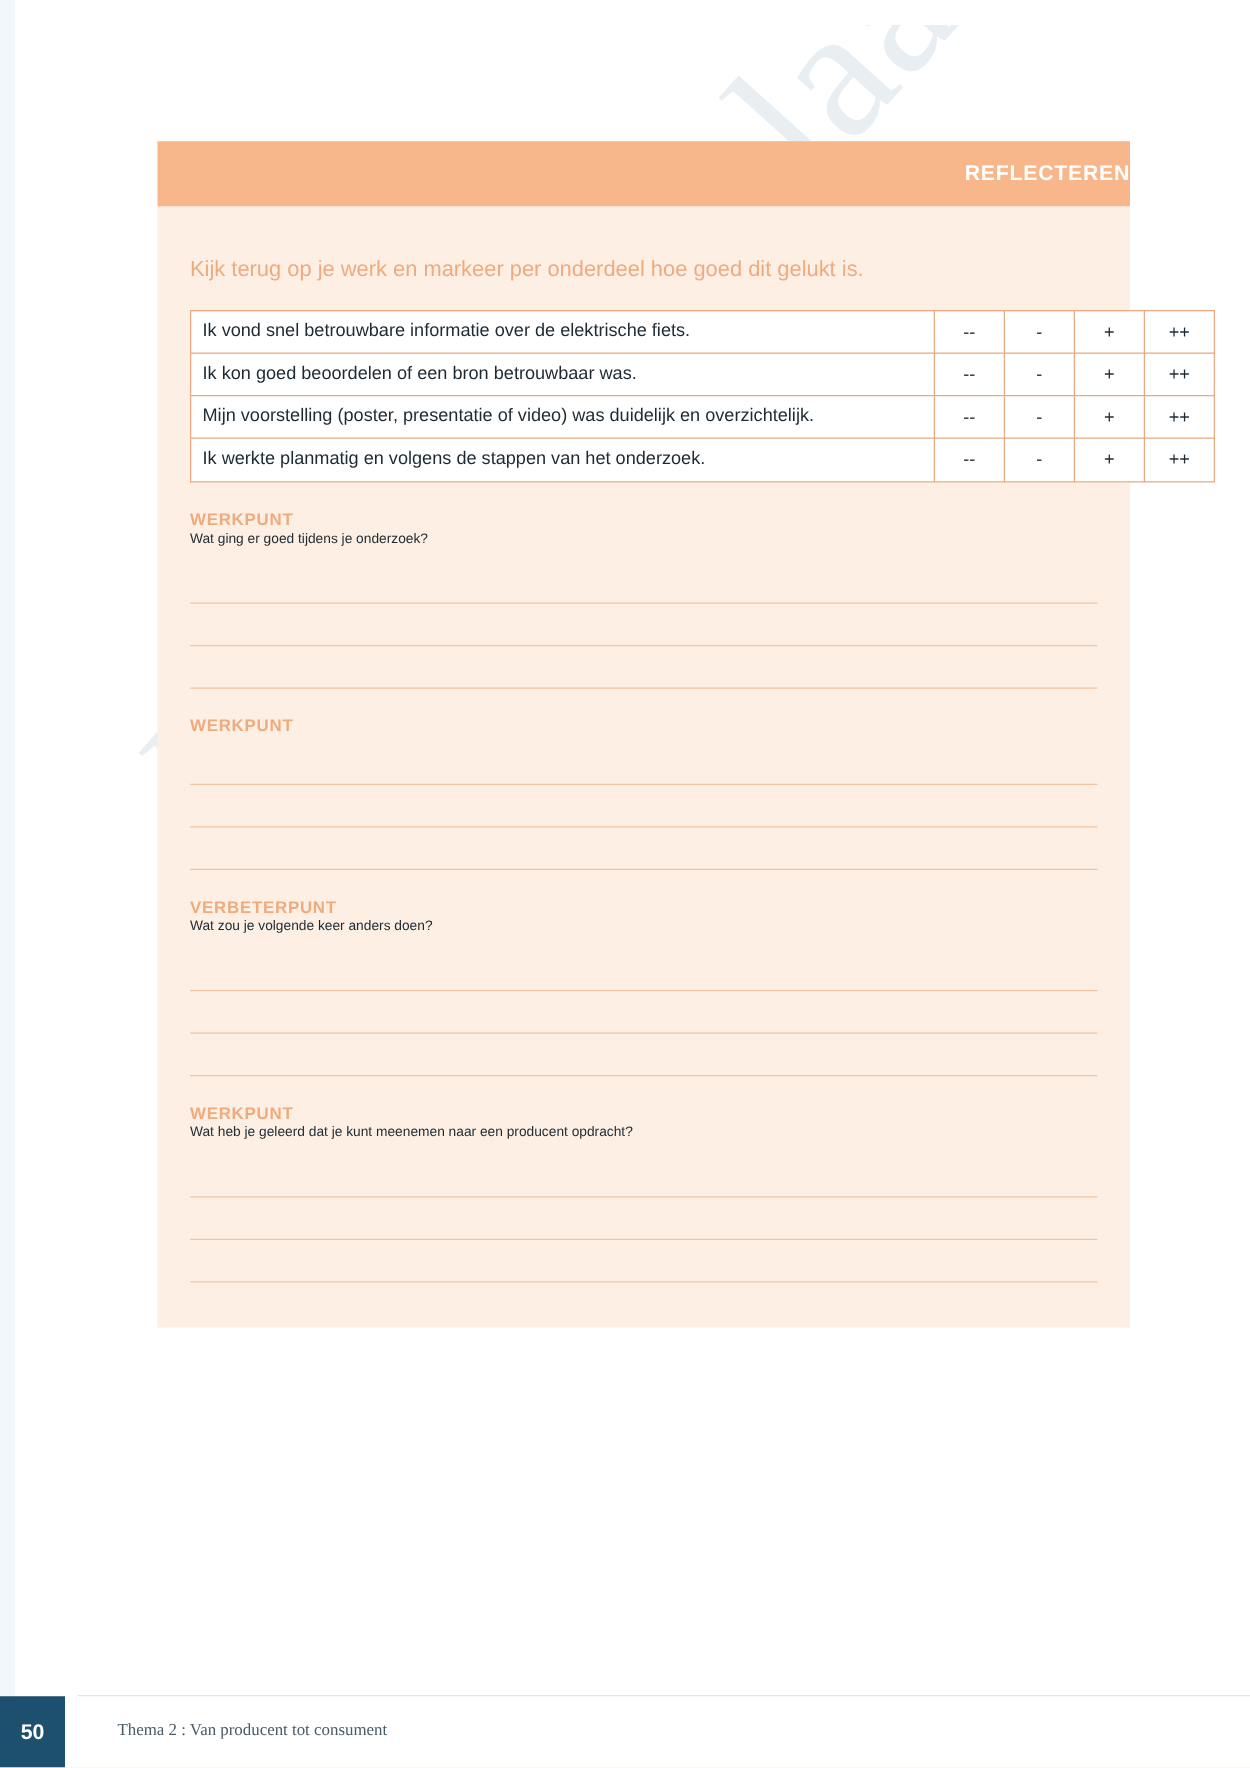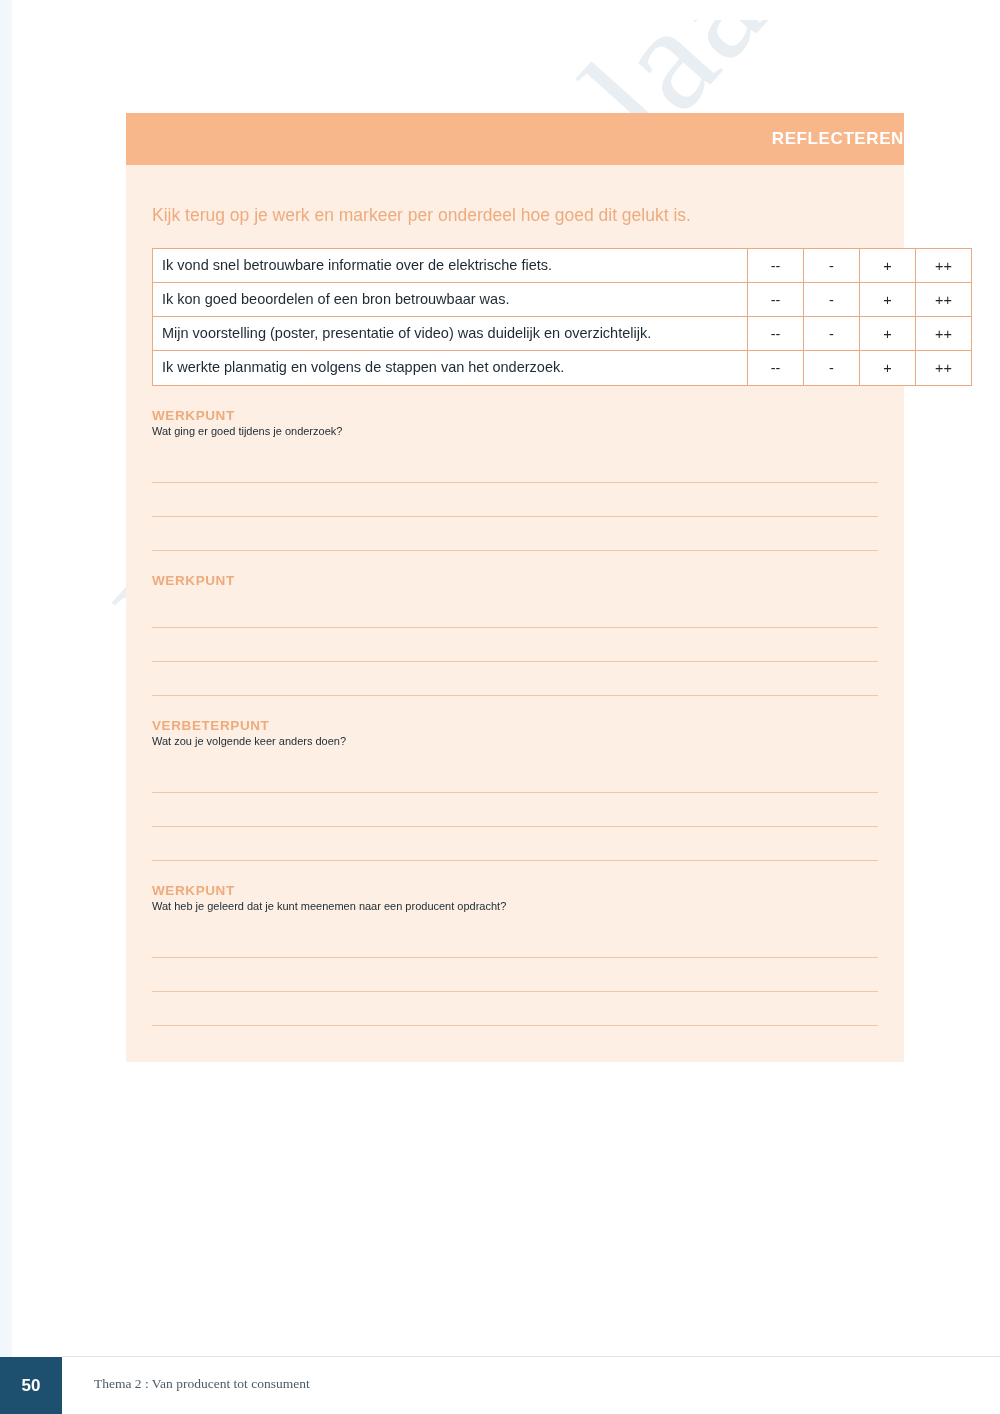--- a/index.html
+++ b/index.html
@@ -156,21 +156,21 @@
     left: 62px;
     top: 1356px;
     width: 938px;
     height: 1px;
     background: #dfe6ec;
   }
   .page-badge {
     position: absolute;
     left: 0px;
     top: 1357px;
-    width: 62px;
+    width: 52px;
     height: 57px;
     background: #1d4f6e;
     color: #ffffff;
     display: flex;
     align-items: center;
     justify-content: center;
     font-size: 17px;
     font-weight: bold;
   }
   .footer-text {

